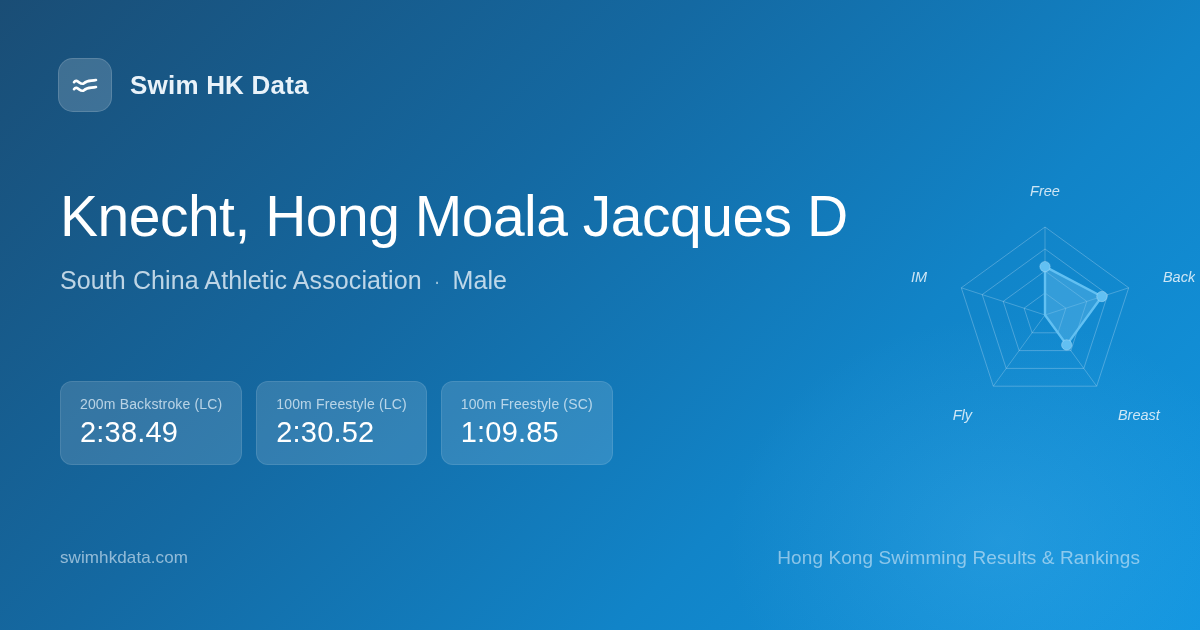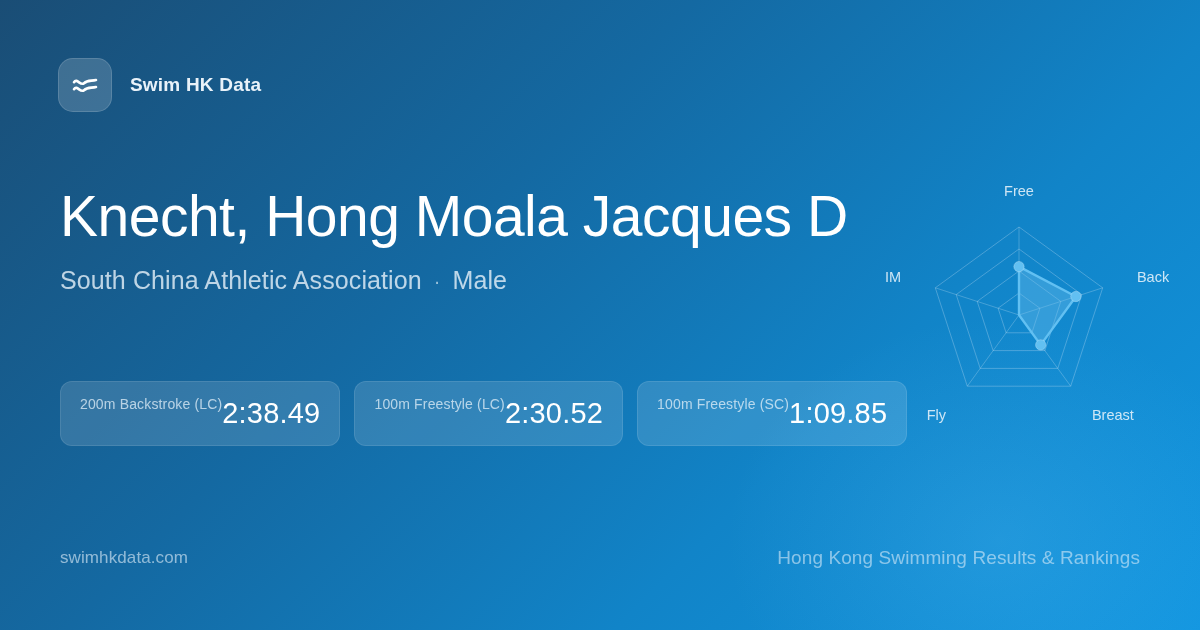--- a/index.html
+++ b/index.html
@@ -50,21 +50,21 @@
     border-radius: 15px;
     background: rgba(255,255,255,0.17);
     border: 1px solid rgba(255,255,255,0.14);
     display: flex;
     align-items: center;
     justify-content: center;
   }
   #logo-tile svg { display: block; }
   #brand-name {
     color: #e9f2f9;
-    font-size: 19px;
+    font-size: 26px;
     font-weight: 700;
     letter-spacing: 0.2px;
     white-space: nowrap;
   }
 
   
   #hero {
     position: absolute;
     left: 60px;
     top: 186px;
@@ -105,21 +105,21 @@
     gap: 14px;
   }
   .stat-card {
     background: rgba(255,255,255,0.135);
     border: 1px solid rgba(255,255,255,0.10);
     border-radius: 12px;
     padding: 14px 19px 15px 19px;
     min-height: 50px;
     box-sizing: border-box;
     display: flex;
-    flex-direction: row;
+    flex-direction: column;
     justify-content: center;
   }
   .stat-label {
     color: rgba(226,239,248,0.76);
     font-size: 14px;
     font-weight: 400;
     letter-spacing: 0.15px;
     white-space: nowrap;
     margin-bottom: 3px;
   }
@@ -128,24 +128,25 @@
     font-size: 29px;
     font-weight: 400;
     letter-spacing: 0.2px;
     line-height: 34px;
     white-space: nowrap;
   }
 
   
   #radar-wrap {
     position: absolute;
-    left: 869px;
+    left: 895px;
     top: 170px;
     width: 300px;
     height: 300px;
+    font-style: italic;
   }
   #radar-svg { display: block; }
   .radar-axis-label {
     fill: rgba(231,242,250,0.88);
     font-family: "Liberation Sans", sans-serif;
     font-size: 14.5px;
   }
   #radar-caption {
     position: absolute;
     left: 0;

